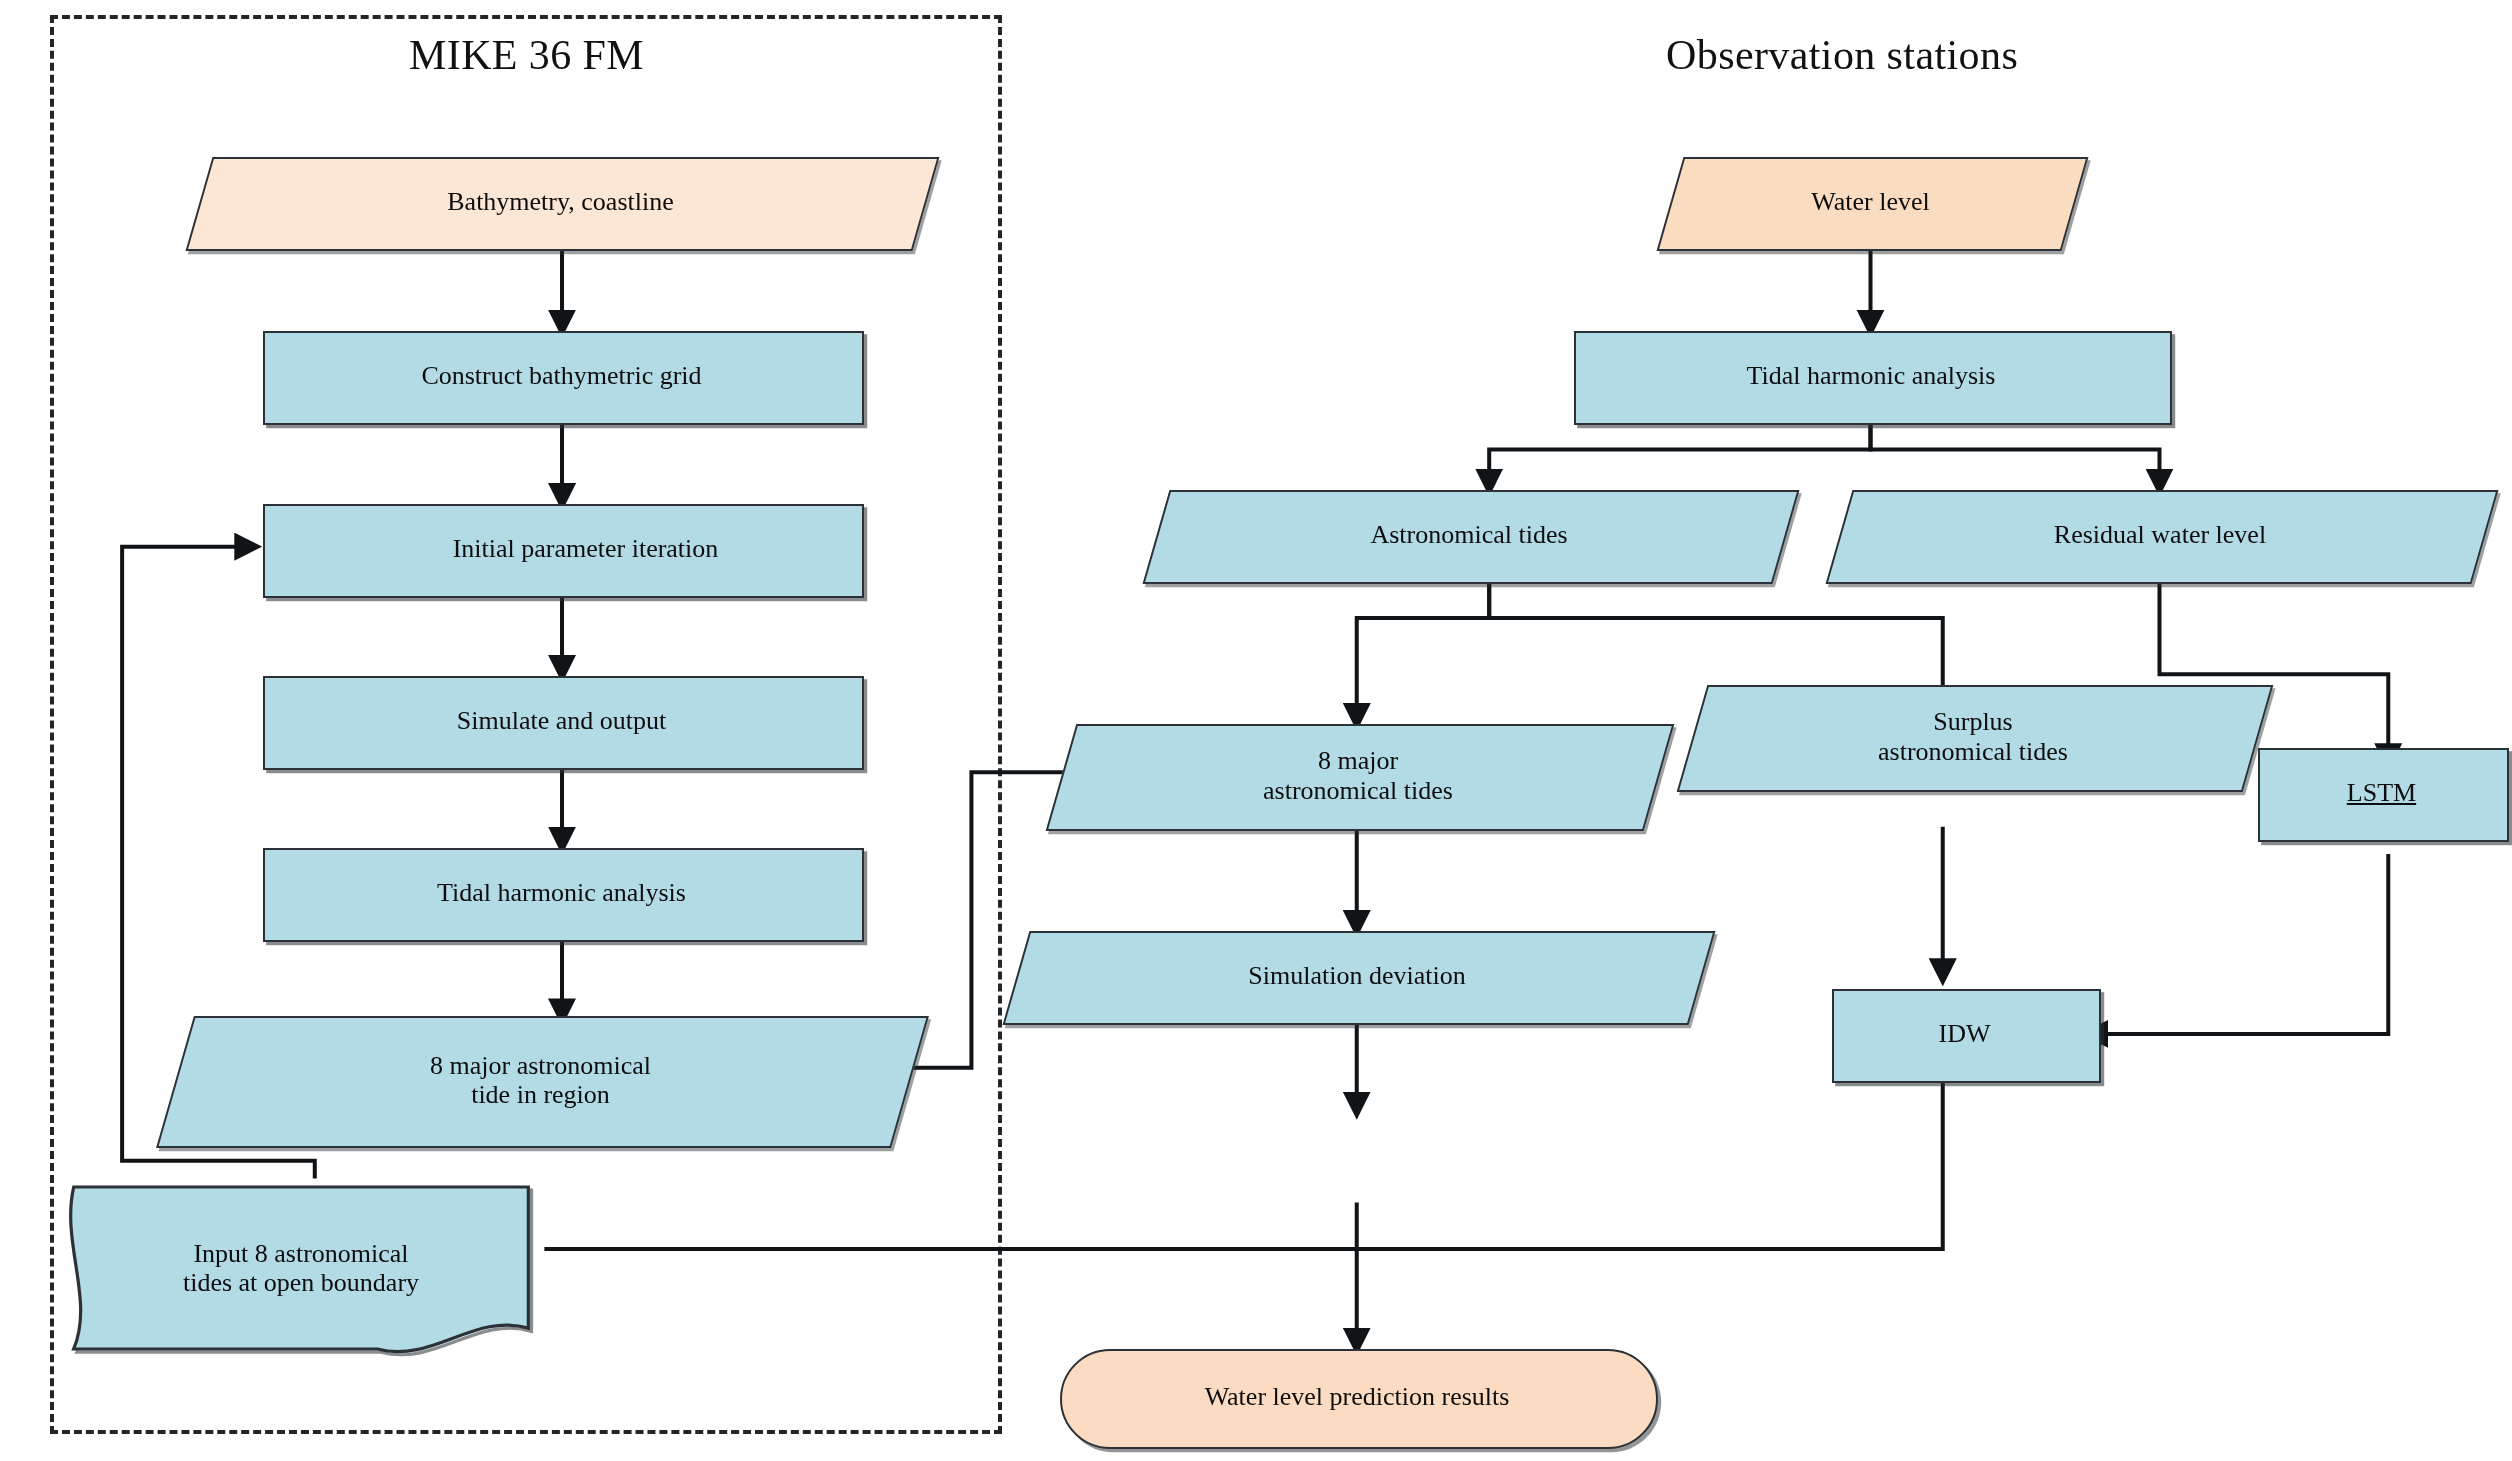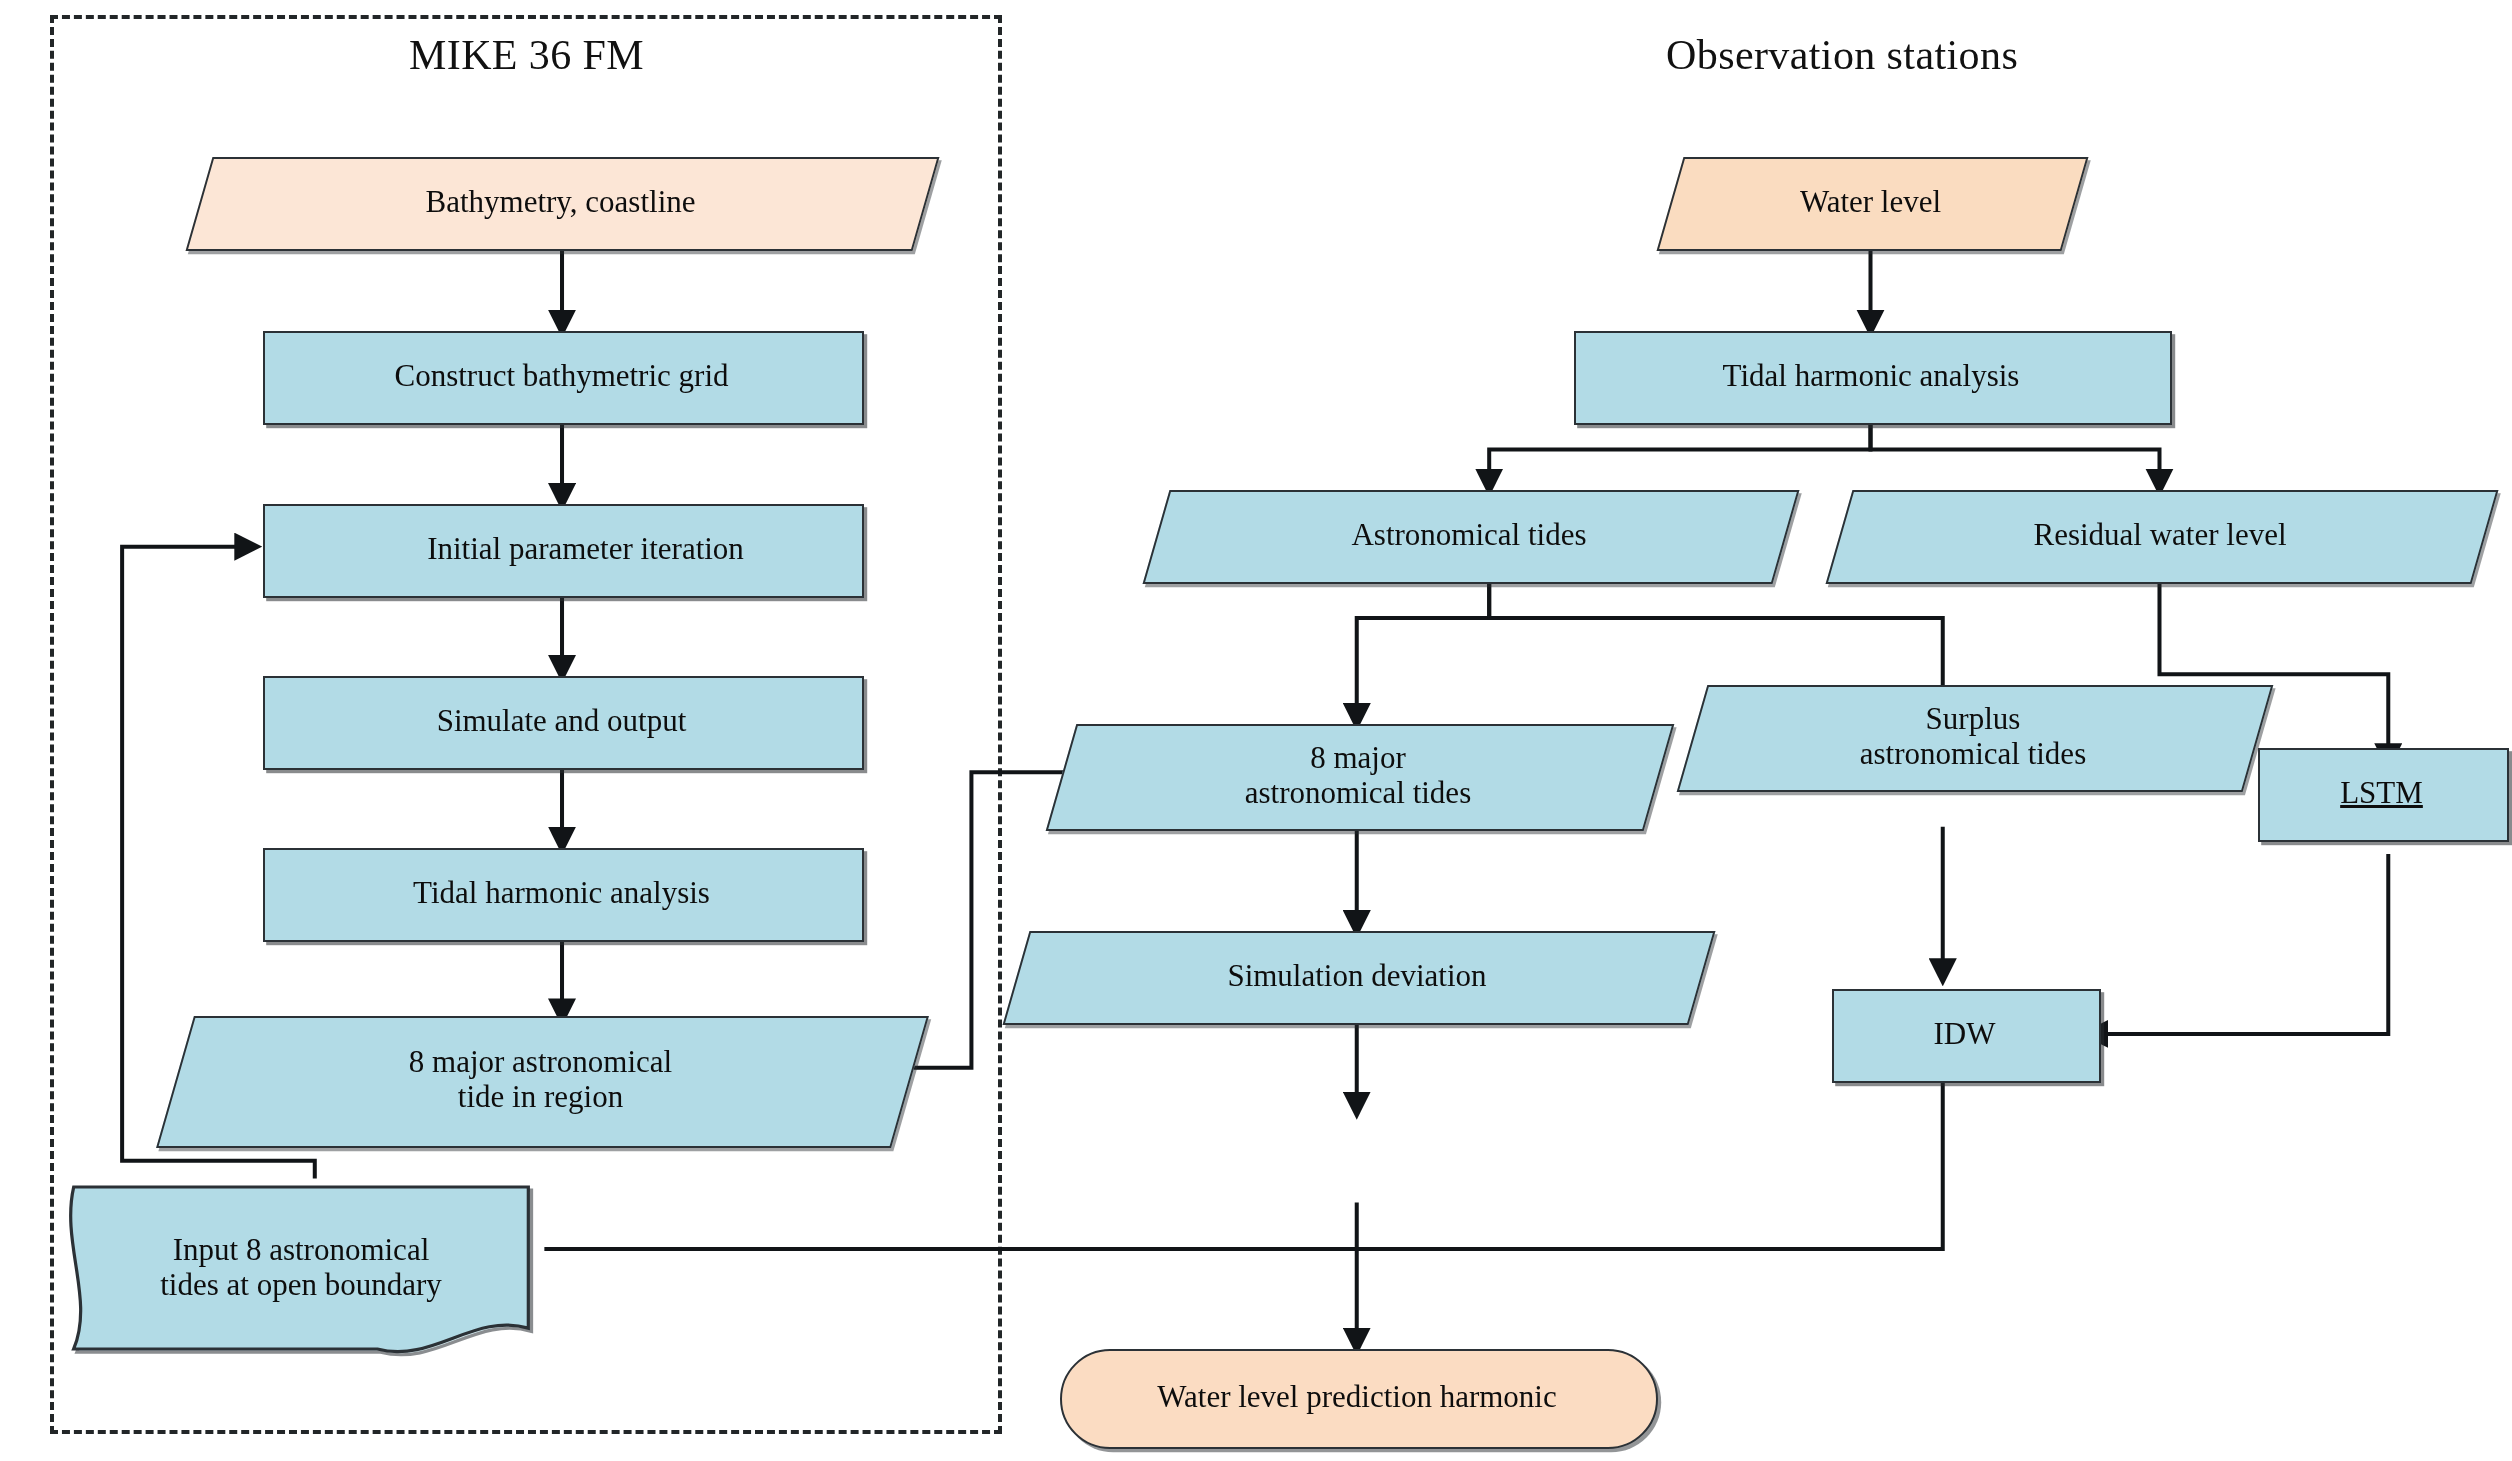--- a/index.html
+++ b/index.html
@@ -30,21 +30,21 @@
     letter-spacing: 0.4px;
   }
   .node {
     position: absolute;
     box-sizing: border-box;
     display: flex;
     align-items: center;
     justify-content: center;
     text-align: center;
     color: #0d0d0d;
-    font-size: 31px;
+    font-size: 26px;
     line-height: 1.12;
     z-index: 3;
   }
   .node .lbl {
     position: relative;
     z-index: 4;
     padding: 0 6.4px;
     white-space: pre-line;
   }
   
@@ -232,17 +232,17 @@
   </div>
 
 
   <div class="node" style="left:1832px; top:989px; width:265px; height:90px;">
     <div class="shape rect-blue"></div>
     <div class="lbl">IDW</div>
   </div>
 
   <div class="node" style="left:1060px; top:1349px; width:594px; height:96px;">
     <div class="shape pill"></div>
-    <div class="lbl">Water level prediction harmonic</div>
+    <div class="lbl">Water level prediction results</div>
   </div>
 
 </div>
 
 
 </body></html>

